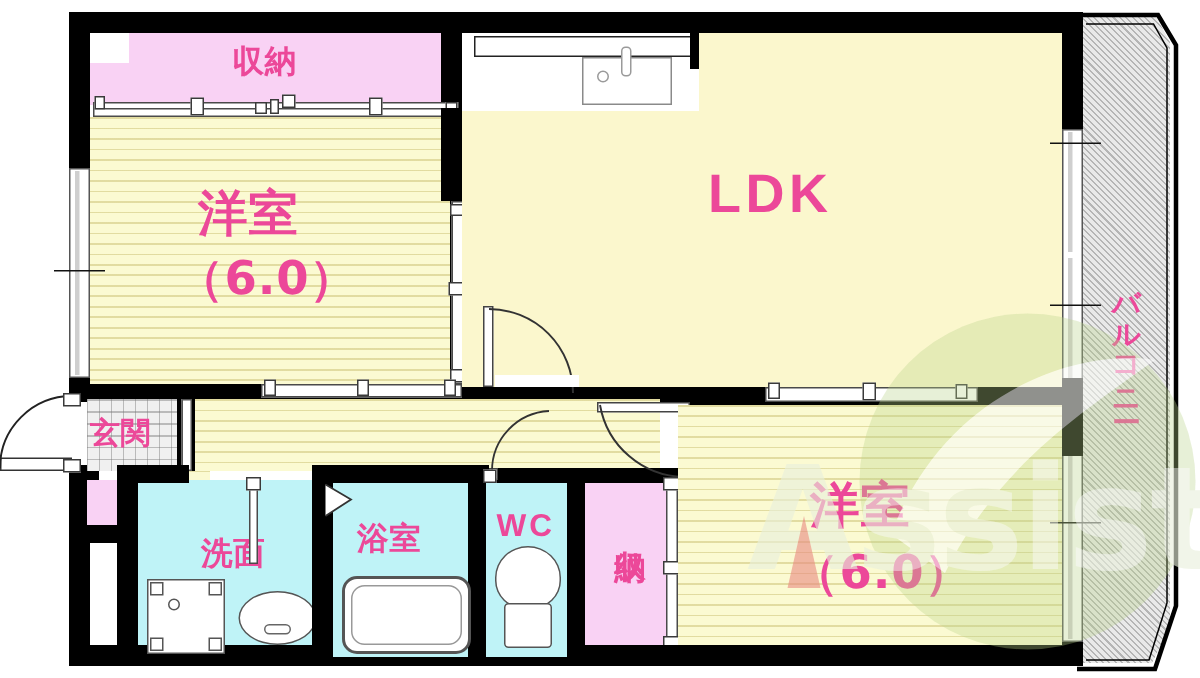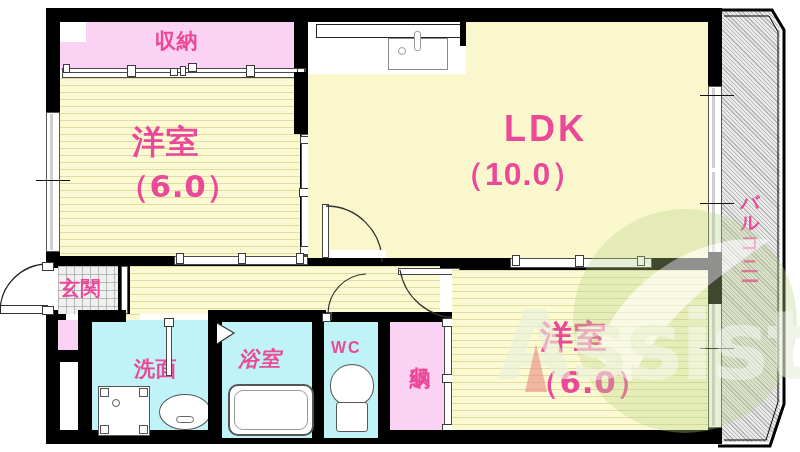--- a/index.html
+++ b/index.html
@@ -151,22 +151,21 @@
   <div class="abs room-white" style="left:314px;top:22px;width:152px;height:52px;"></div>
   <div class="abs" style="left:316px;top:24px;width:148px;height:14px;border:1px solid #222;background:#fff;"></div>
   <div class="abs sink-unit" style="left:388px;top:38px;width:60px;height:32px;"></div>
   <div class="abs sink-tap" style="left:414px;top:31px;width:7px;height:20px;"></div>
   <div class="abs sink-hole" style="left:398px;top:47px;width:8px;height:8px;"></div>
 
   <div class="abs wall" style="left:460px;top:22px;width:8px;height:24px;"></div>
 
   <div class="abs room-yellow" style="left:308px;top:22px;width:400px;height:236px;
               clip-path:polygon(0 52px, 158px 52px, 158px 0, 400px 0, 400px 236px, 0 236px);"></div>
-  <div class="lbl lbl-lat" style="left:472px;top:110px;font-size:36px;letter-spacing:3px;margin-left:32px;">LDK</div>
-  <div class="lbl lbl-lat" style="left:452px;top:158px;font-size:32px;letter-spacing:1px;">（10.0）</div>
+  <div class="lbl lbl-lat" style="left:472px;top:110px;font-size:36px;letter-spacing:3px;">LDK</div>
 
   <div class="abs win" style="left:708px;top:86px;width:14px;height:168px;"></div>
   <div class="abs" style="left:712px;top:88px;width:3px;height:80px;background:#cfcfcf;"></div>
   <div class="abs" style="left:712px;top:172px;width:3px;height:80px;background:#cfcfcf;"></div>
   <div class="abs win-tick" style="left:700px;top:95px;width:34px;"></div>
   <div class="abs win-tick" style="left:700px;top:203px;width:34px;"></div>
 
   <div class="abs wall" style="left:308px;top:258px;width:400px;height:12px;"></div>
 
   <div class="abs slide" style="left:510px;top:258px;width:142px;height:10px;"></div>
@@ -214,34 +213,34 @@
     <div class="wm-hole" style="left:13px;top:12px;"></div>
   </div>
 
   <div class="abs basin" style="left:159px;top:394px;width:52px;height:36px;"></div>
   <div class="abs basin-drain" style="left:176px;top:416px;width:18px;height:7px;"></div>
 
   <div class="abs slide" style="left:166px;top:322px;width:6px;height:54px;"></div>
   <div class="abs knob" style="left:164px;top:318px;width:10px;height:9px;"></div>
 
   <div class="abs room-cyan" style="left:222px;top:320px;width:98px;height:118px;"></div>
-  <div class="lbl lbl-cjk" style="left:238px;top:348px;font-size:21px;font-style:italic;">浴室</div>
+  <div class="lbl lbl-cjk" style="left:238px;top:348px;font-size:21px;">浴室</div>
   <div class="abs wall" style="left:208px;top:320px;width:14px;height:124px;"></div>
   <div class="abs wall" style="left:312px;top:320px;width:12px;height:124px;"></div>
   <div class="abs wall" style="left:208px;top:310px;width:118px;height:12px;"></div>
 
   <svg class="swing" style="left:216px;top:322px;width:22px;height:24px;" viewBox="0 0 22 24">
     <path d="M1 1 L18 11 L1 22" fill="#fff" stroke="#333" stroke-width="1.2"></path>
   </svg>
 
   <div class="abs tub" style="left:228px;top:384px;width:86px;height:52px;"></div>
   <div class="abs tub-in" style="left:234px;top:390px;width:74px;height:40px;"></div>
 
   <div class="abs room-cyan" style="left:324px;top:322px;width:58px;height:116px;"></div>
-  <div class="lbl lbl-lat" style="left:331px;top:340px;font-size:16px;letter-spacing:2px;text-align:right;">WC</div>
+  <div class="lbl lbl-lat" style="left:331px;top:340px;font-size:21px;letter-spacing:2px;text-align:right;">WC</div>
   <div class="abs wall" style="left:378px;top:318px;width:12px;height:126px;"></div>
   <div class="abs wall" style="left:324px;top:312px;width:62px;height:10px;"></div>
 
   <div class="abs toilet-bowl" style="left:330px;top:364px;width:44px;height:42px;"></div>
   <div class="abs toilet-tank" style="left:336px;top:402px;width:32px;height:30px;"></div>
 
   <div class="abs" style="left:326px;top:312px;width:6px;height:8px;border:1px solid #444;background:#fff;"></div>
   <svg class="swing" style="left:322px;top:272px;width:46px;height:44px;" viewBox="0 0 46 44">
     <path d="M6 42 A 40 40 0 0 1 44 2" fill="none" stroke="#333" stroke-width="1.2"></path>
   </svg>

